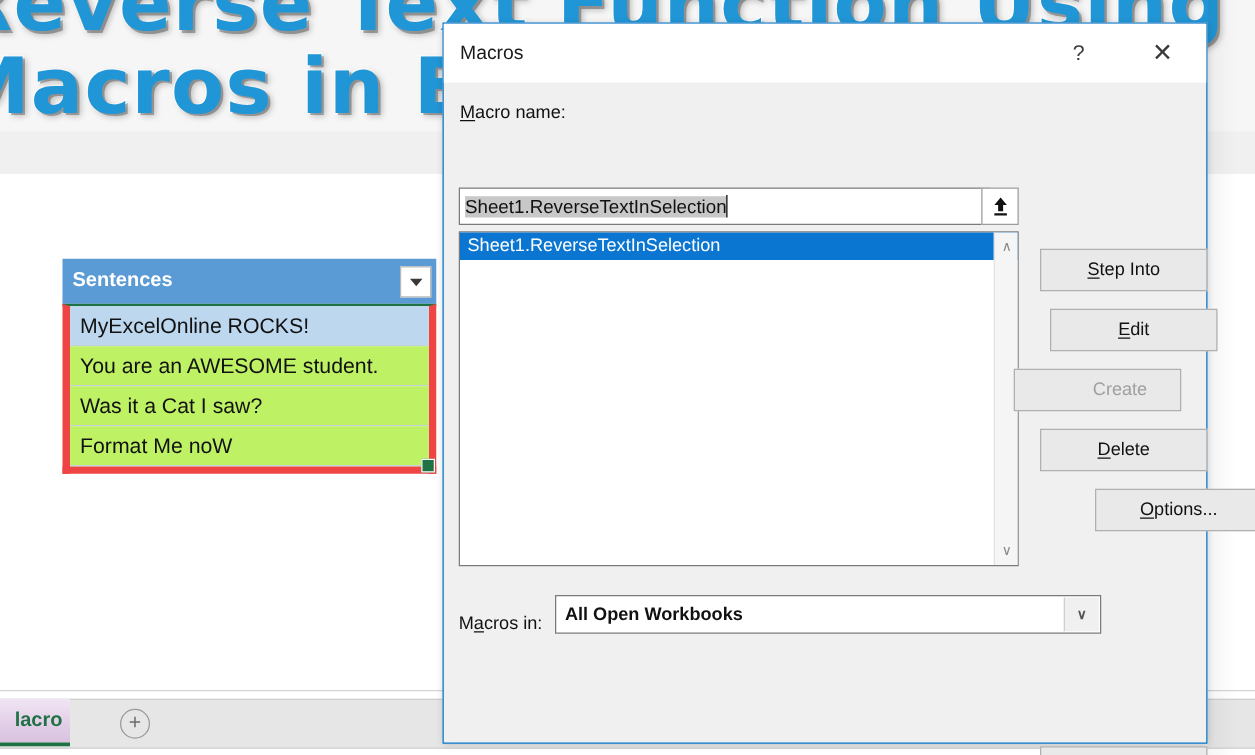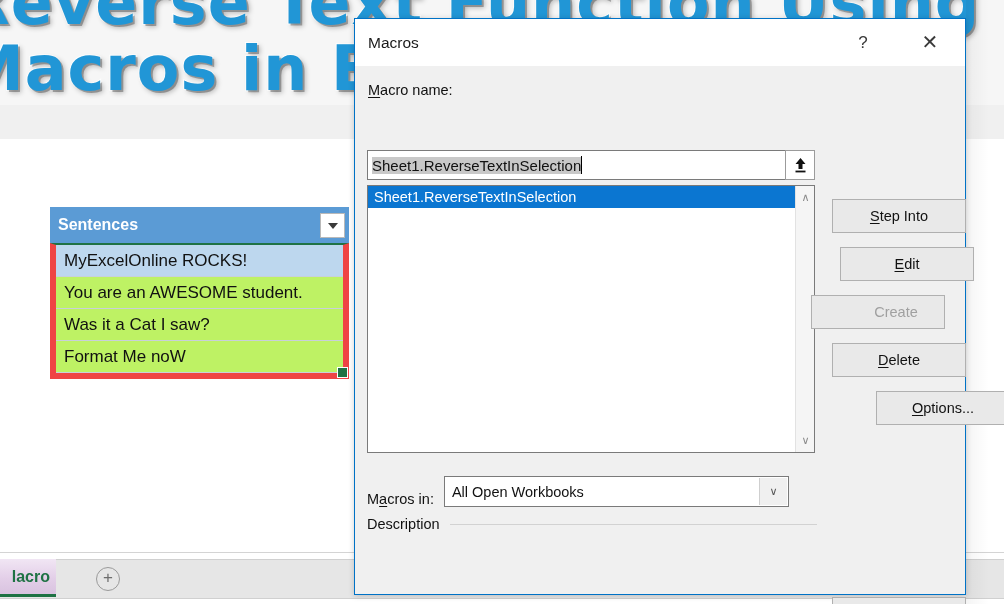--- a/index.html
+++ b/index.html
@@ -253,28 +253,29 @@
   }
   .sb-up { top: 2px; }
   .sb-down { bottom: 2px; }
 
   .macros-in-row {
     position: absolute; left: 12px; top: 410px;
     display: flex; align-items: flex-end;
   }
   .lbl-macrosin { font-size: 14.5px; margin-right: 10px; }
   .combo {
-    width: 345px; height: 31px;
+    width: 437px; height: 31px;
     background: #ffffff;
     border: 1px solid #7a7a7a;
     box-sizing: border-box;
     display: flex; align-items: center;
     position: relative;
     padding-left: 7px;
     font-size: 14.5px;
+    font-weight: bold;
   }
   .combo-btn {
     position: absolute; right: 1px; top: 1px;
     width: 27px; height: 27px;
     background: #f0f0f0;
     border-left: 1px solid #cfcfcf;
     display: flex; align-items: center; justify-content: center;
     color: #555555; font-size: 11px;
   }
 
@@ -396,24 +397,20 @@
     </div>
 
     <div class="macros-in-row">
       <span class="lbl-macrosin">M<u>a</u>cros in:</span>
       <span class="combo">
         <span>All Open Workbooks</span>
         <span class="combo-btn">∨</span>
       </span>
     </div>
 
-    <div class="desc-row">
-      <span class="lbl-desc">Description</span>
-      <span class="desc-rule"></span>
-    </div>
 
 
     <div class="btn btn-stepinto">
         <span><u>S</u>tep Into</span>
       </div>
     <div class="btn btn-edit">
         <span><u>E</u>dit</span>
       </div>
     <div class="btn btn-create disabled">Create</div>
     <div class="btn btn-delete">

